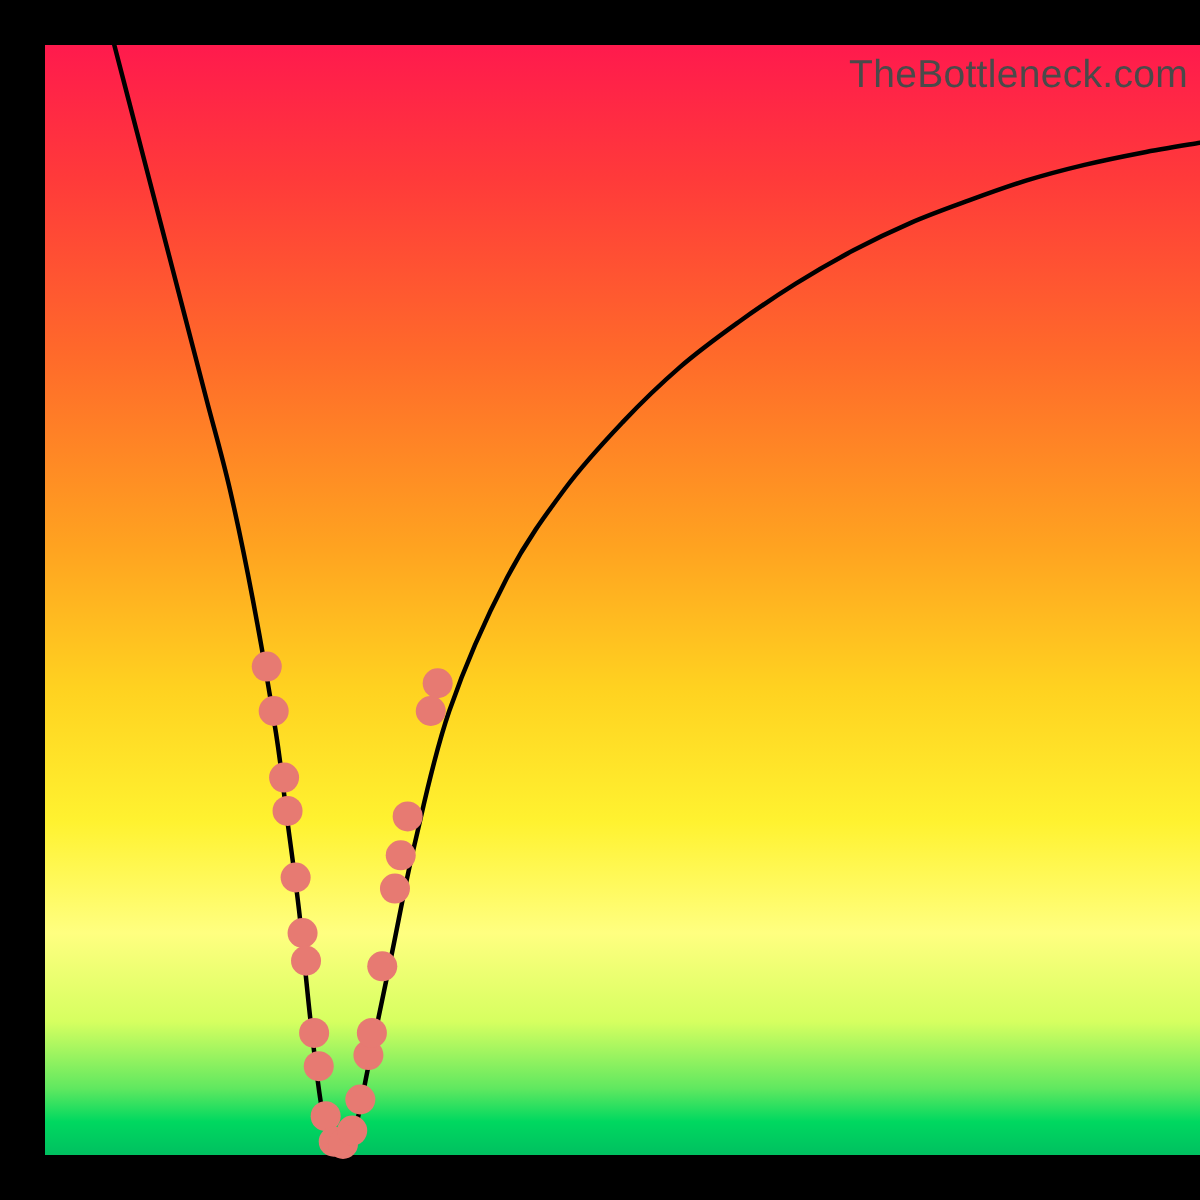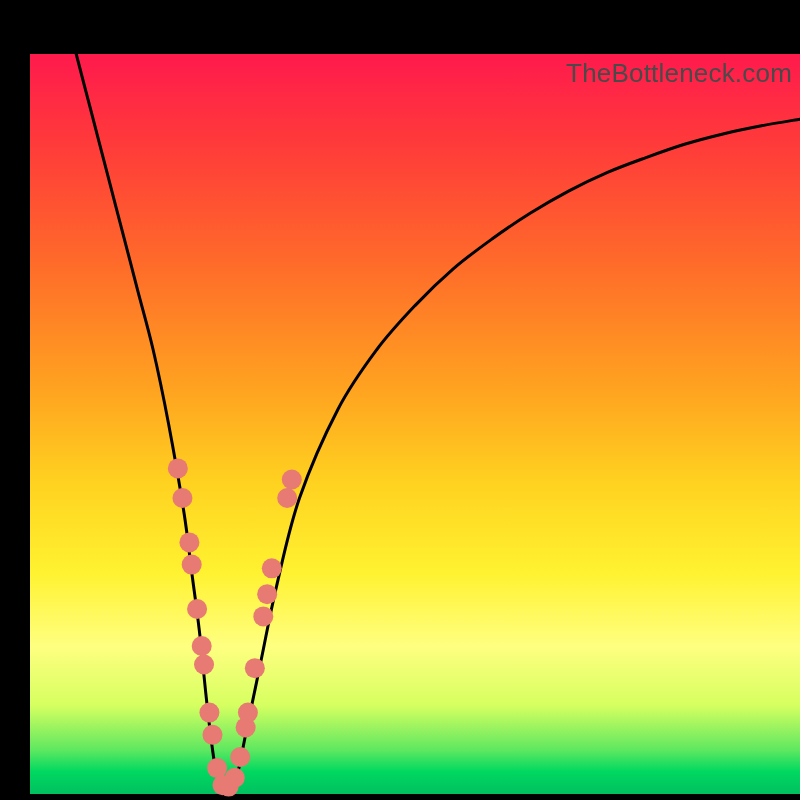--- a/index.html
+++ b/index.html
@@ -30,21 +30,20 @@
       #ff6a2a 28%,
       #ffa220 45%,
       #ffd220 58%,
       #fff230 70%,
       #ffff80 80%,
       #d6ff60 88%,
       #60e860 94%,
       #00d860 97%,
       #00c060 100%
     );
-    margin-top: 24px;
   }
   .watermark {
     position: absolute;
     top: 4px;
     right: 8px;
     color: #4a4a4a;
     font-size: 26px;
     font-weight: 400;
     letter-spacing: 0.2px;
     z-index: 5;

